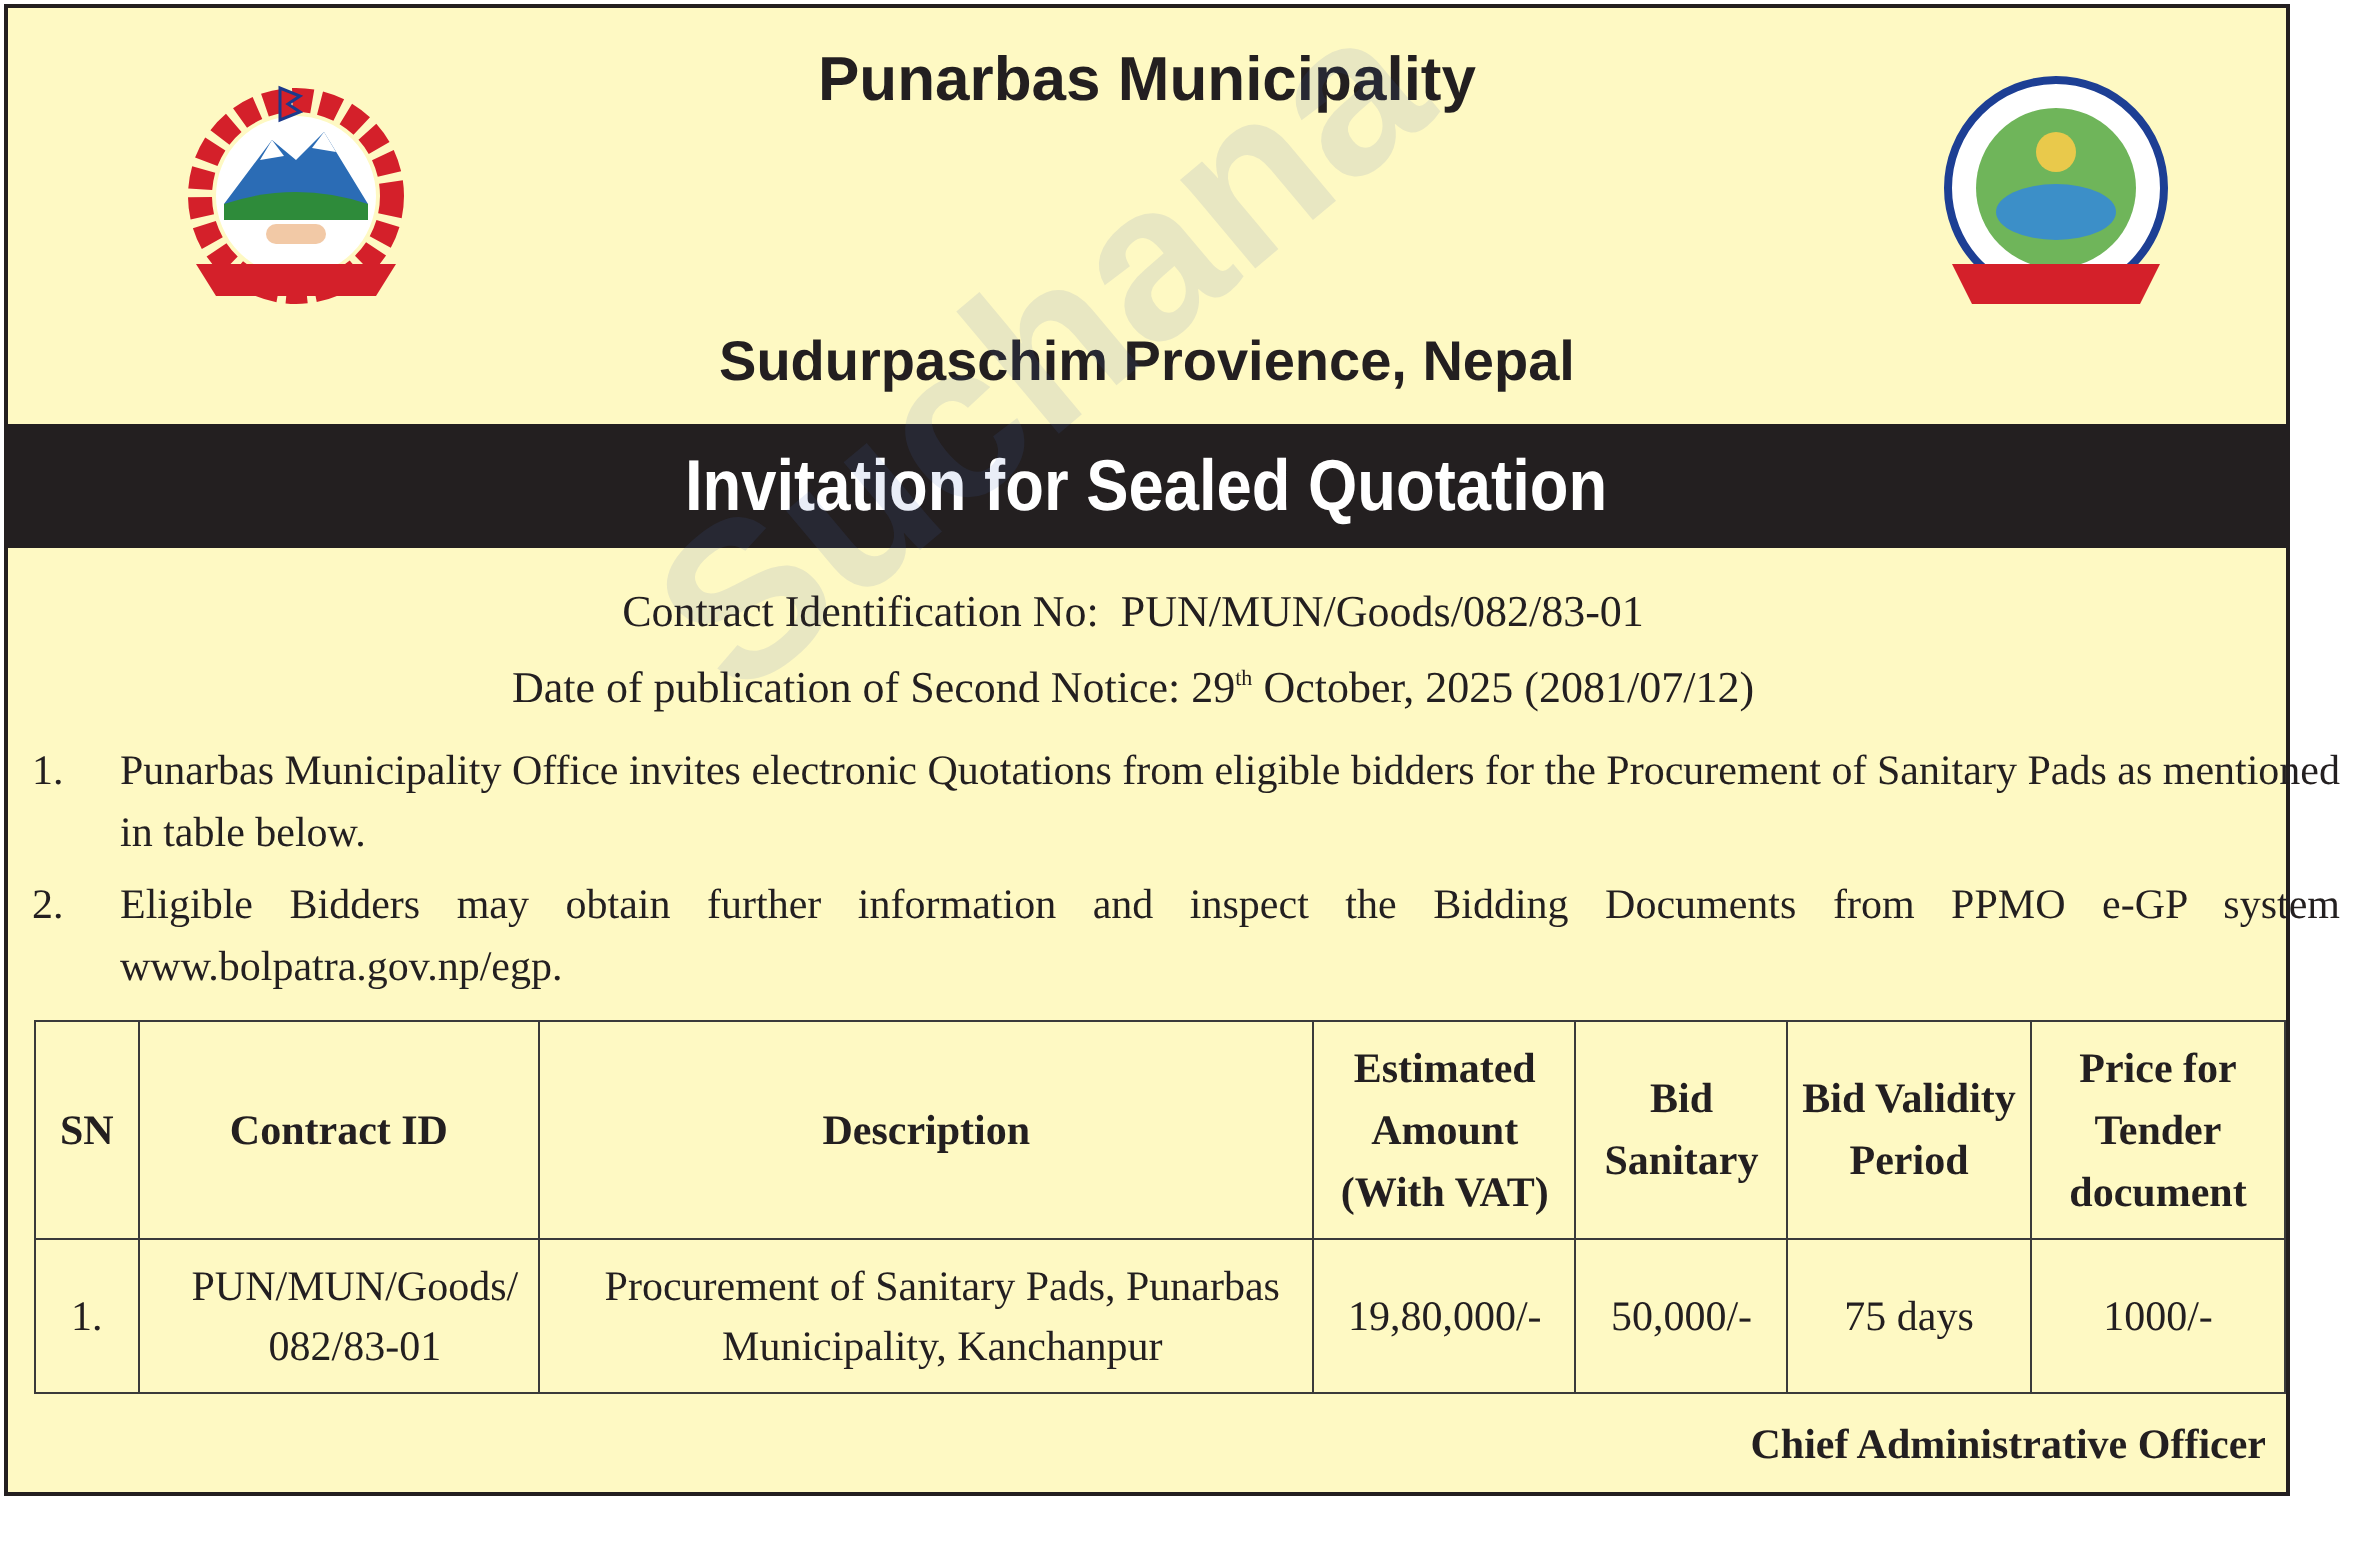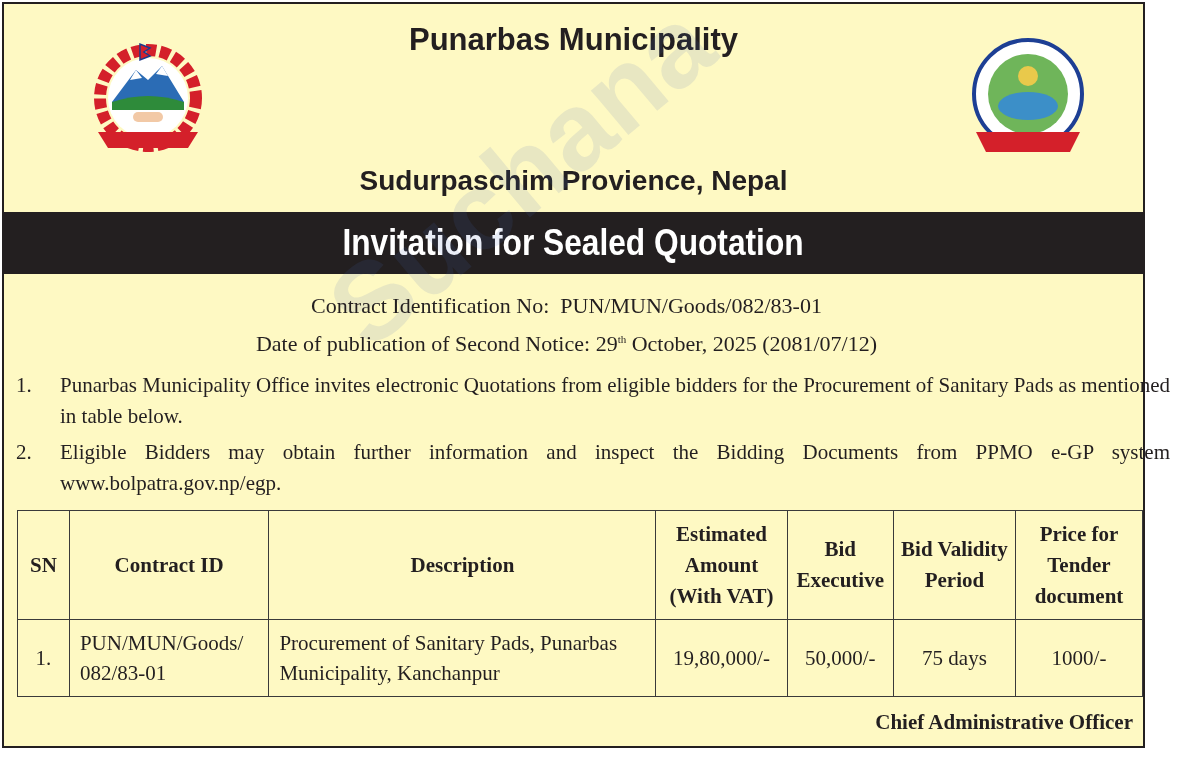--- a/index.html
+++ b/index.html
@@ -21,21 +21,21 @@
   .meta sup { font-size:11px; }
   .para { position:absolute; left:12px; width:1154px; font-size:21px; line-height:31px; text-align:justify; }
   .para .num { position:absolute; left:0; top:0; }
   .para .txt { margin-left:44px; display:block; }
   .p1 { top:366px; }
   .p2 { top:433px; }
   table.bids { position:absolute; left:13px; top:506px; border-collapse:collapse; font-size:21px; }
   table.bids th, table.bids td { border:1.5px solid #3a3a3a; text-align:center; vertical-align:middle; padding:0 4px; }
   table.bids th { font-weight:bold; height:108px; line-height:31px; }
   table.bids td { height:76px; line-height:30px; }
-  table.bids td.left { text-align:left; padding-left:10px; }
+  table.bids td.left { text-align:center; padding-left:20px; }
   .sign { position:absolute; right:10px; top:706px; font-weight:bold; font-size:21px; }
   .source { position:absolute; right:10px; top:752px; font-family:"Liberation Sans", sans-serif; font-style:italic; font-size:16px; color:#231f20;margin-top:24px; }
   .wm { position:absolute; left:300px; top:270px; font-family:"Liberation Sans", sans-serif; font-weight:bold; font-size:110px; color:rgba(70,110,190,0.12); transform:rotate(-40deg); transform-origin:left top; pointer-events:none; }
 </style>
 </head>
 <body>
 
 <div class="frame">
   <div class="header">
     <svg class="emblem" viewBox="0 0 140 120">
@@ -82,21 +82,21 @@
     <span class="txt">Eligible Bidders may obtain further information and inspect the Bidding Documents from PPMO e-GP system www.bolpatra.gov.np/egp.</span>
   </div>
 
   <table class="bids">
     <thead>
       <tr>
         <th style="width:44px">SN</th>
         <th style="width:192px">Contract ID</th>
         <th style="width:396px">Description</th>
         <th style="width:124px">Estimated Amount (With VAT)</th>
-        <th style="width:98px">Bid Executive</th>
+        <th style="width:98px">Bid Sanitary</th>
         <th style="width:116px">Bid Validity Period</th>
         <th style="width:120px">Price for Tender document</th>
       </tr>
     </thead>
     <tbody>
       <tr>
         <td>1.</td>
         <td class="left">PUN/MUN/Goods/ 082/83-01</td>
         <td class="left">Procurement of Sanitary Pads, Punarbas Municipality, Kanchanpur</td>
         <td>19,80,000/-</td>

